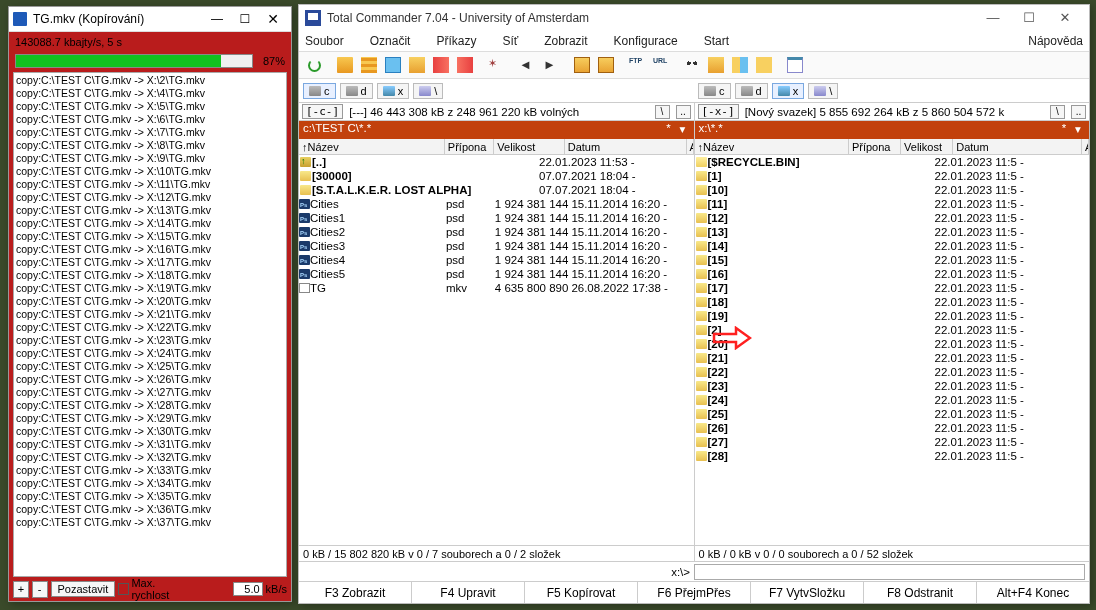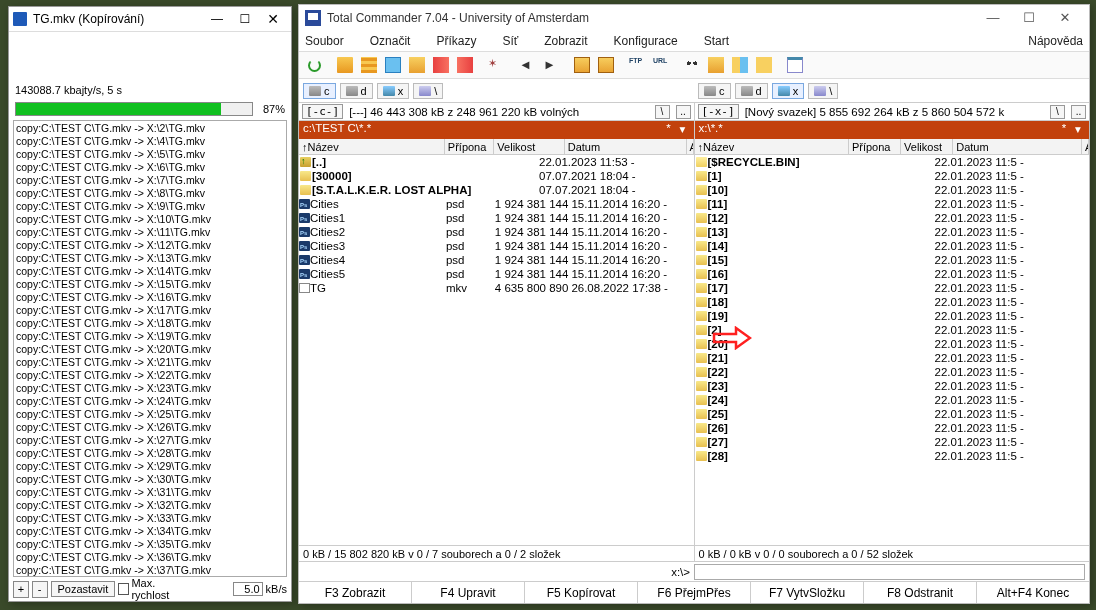--- a/index.html
+++ b/index.html
@@ -1,25 +1,25 @@
 <!DOCTYPE html>
 <html><head>
 <meta charset="utf-8">
 <style>
 * { margin:0; padding:0; box-sizing:border-box; }
 body { font-family:"Segoe UI",Tahoma,sans-serif; font-size:11px; background:#3a4a2a; width:1096px; height:610px; position:relative; overflow:hidden; }
 
 
-.copy-dlg { position:absolute; left:8px; top:6px; width:284px; height:596px; background:#ffffff; border:1px solid #999; box-shadow:2px 2px 8px rgba(0,0,0,.3); display:flex; flex-direction:column; }
+.copy-dlg { position:absolute; left:8px; top:6px; width:284px; height:596px; background:#b91c1c; border:1px solid #999; box-shadow:2px 2px 8px rgba(0,0,0,.3); display:flex; flex-direction:column; }
 .cd-title { height:25px; background:#fff; border-bottom:1px solid #ddd; display:flex; align-items:center; padding:0 4px; }
 .cd-title .t-icon { width:14px; height:14px; background:#1e5ab8; margin-right:6px; border-radius:1px; }
 .cd-title .t-label { flex:1; font-size:12px; }
 .cd-title .t-btn { width:28px; height:20px; font-family:Arial; font-size:12px; text-align:center; line-height:20px; cursor:default; }
 .cd-title .t-btn.close { font-size:14px; }
-.cd-speed { padding:4px 6px; font-size:11px;margin-top:48px; }
+.cd-speed { padding:4px 6px; font-size:11px; }
 .cd-prog-row { display:flex; align-items:center; padding:2px 6px 4px; gap:4px; }
 .cd-prog-bar { flex:1; height:14px; border:1px solid #888; background:#f0f0f0; position:relative; }
 .cd-prog-fill { height:100%; background:#11c020; }
 .cd-pct { font-size:11px; width:28px; text-align:right; }
 .cd-log { flex:1; border:1px solid #aaa; margin:0 4px; font-size:10.5px; line-height:13px; overflow-y:scroll; padding:1px 2px; background:#fff; }
 .cd-log-line { white-space:nowrap; }
 .cd-bot { height:24px; display:flex; align-items:center; padding:2px 4px; gap:3px; font-size:11px; }
 .cd-bot .sq { width:17px; height:17px; border:1px solid #888; text-align:center; line-height:15px; background:#f6f6f6; }
 .cd-bot .btn { border:1px solid #888; padding:1px 6px; background:#f6f6f6; }
 .cd-bot .chk { display:flex; align-items:center; gap:2px; }

